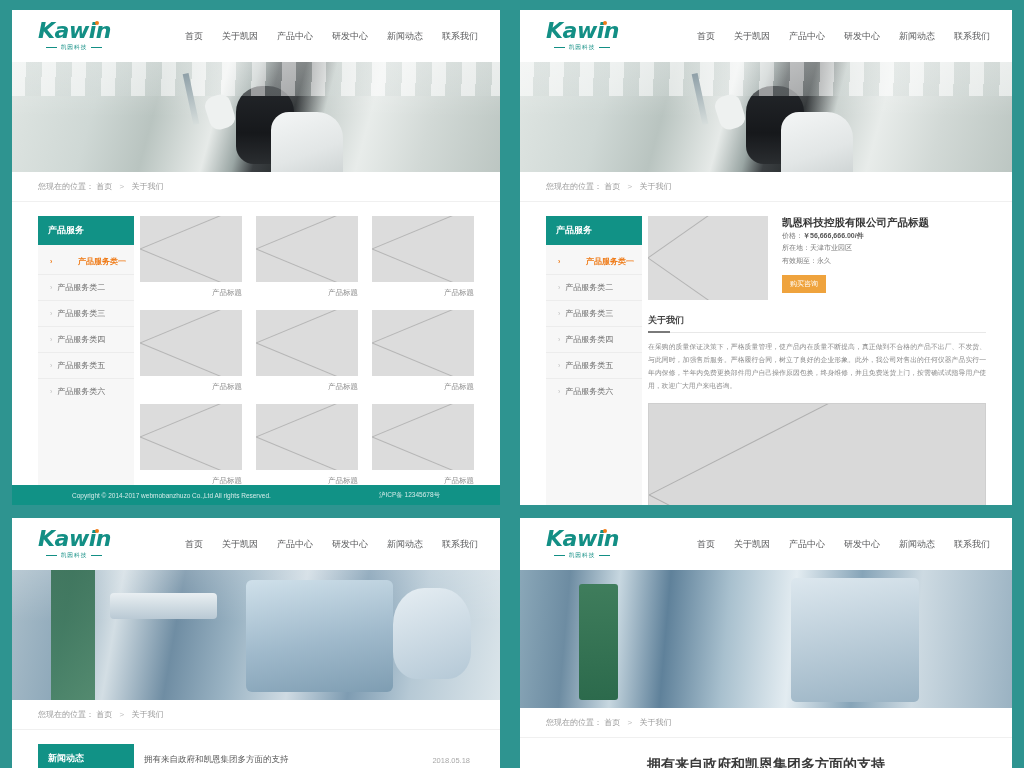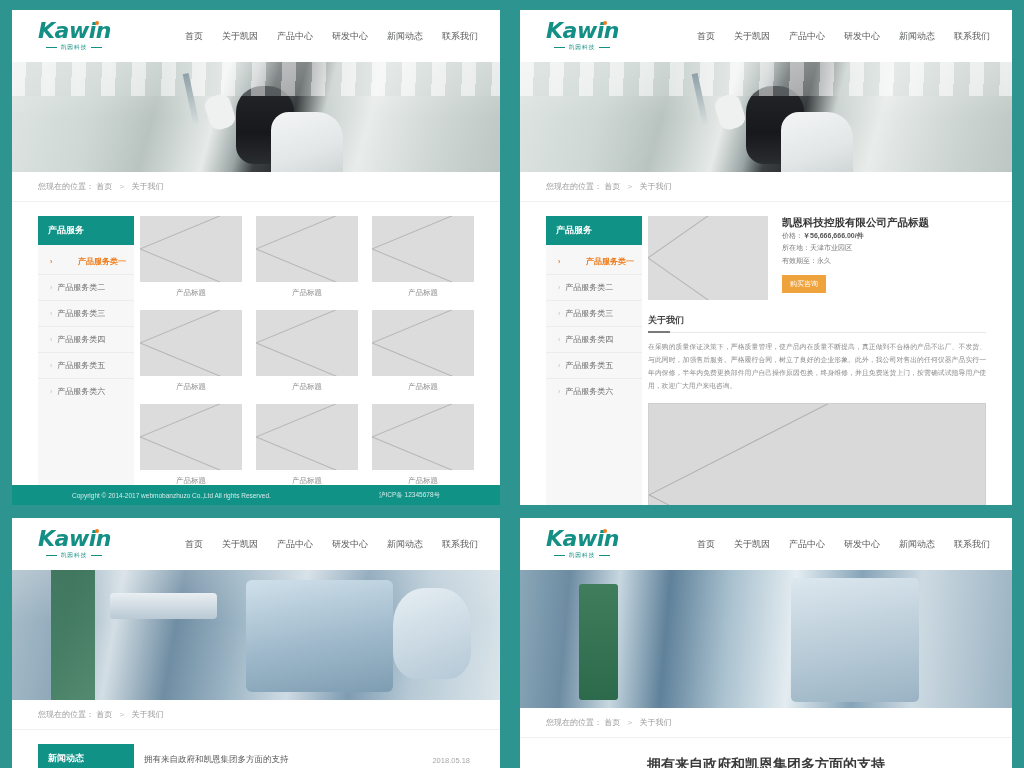--- a/index.html
+++ b/index.html
@@ -189,21 +189,21 @@
     position: relative; overflow: hidden;
   }
   .ph::before, .ph::after {
     content:""; position:absolute; left:0; top:50%;
     width: 141%; height: 1px; background: #b6b6b6;
     transform-origin: left center;
   }
   .ph::before { transform: rotate(22.5deg) translateY(-50%); }
   .ph::after  { transform: rotate(-22.5deg) translateY(-50%); top: 50%; }
   .product-caption {
-    text-align: center; font-size: 7.5px; color: #8e8e8e;
+    text-align: right; font-size: 7.5px; color: #8e8e8e;
     margin-top: 6px;
   }
 
   
   .pagination {
     display: flex; justify-content: center; gap: 4px;
     margin: 22px 0 18px 0;
   }
   .page-btn {
     border: 1px solid #e2e2e2; background: #fff;

